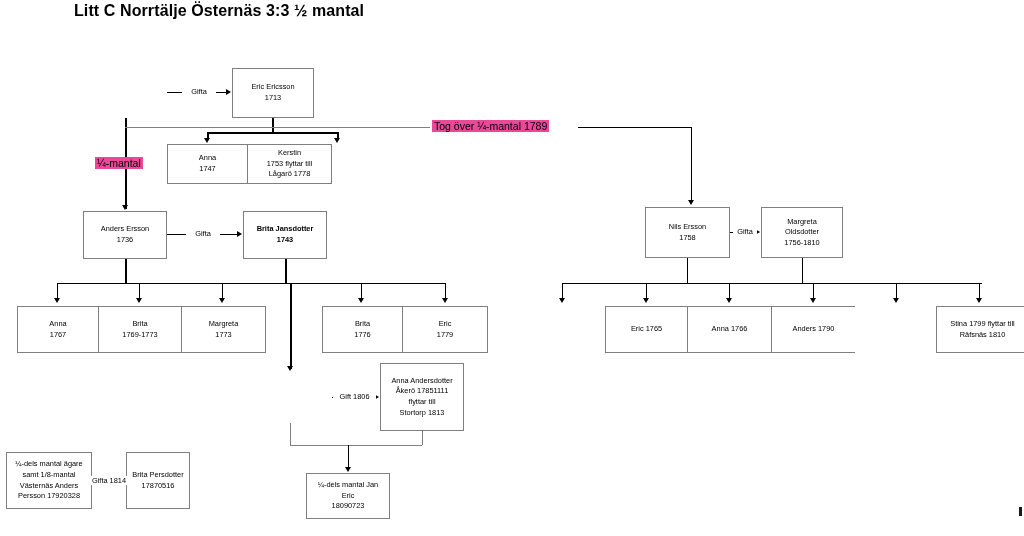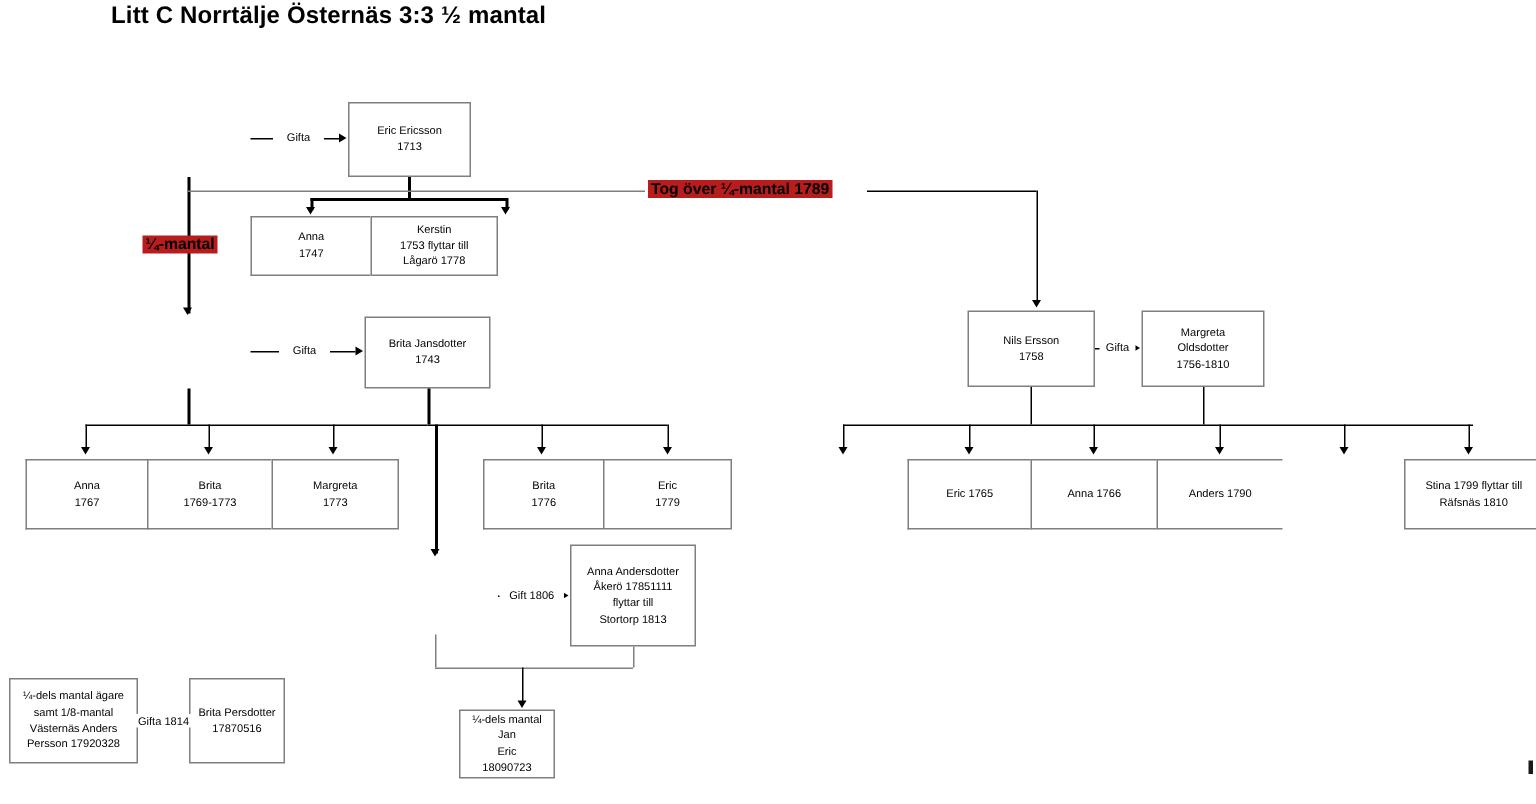--- a/index.html
+++ b/index.html
@@ -85,22 +85,22 @@
     position: absolute;
     font-size: 7.4px;
     background: #ffffff;
     padding: 0 1px;
     white-space: nowrap;
     text-align: center;
   }
   .biglabel {
     position: absolute;
     font-size: 10.5px;
-    font-weight: bold;
-    background: #b91c1c;
+    font-weight: normal;
+    background: #ec4899;
     padding: 0 2px;
     white-space: nowrap;
   }
   .corner-artifact {
     position: absolute;
     right: 2px;
     bottom: 20px;
     width: 3px;
     height: 9px;
     background: #1a1a1a;
@@ -136,21 +136,23 @@
   <div class="vline thick" style="left:125px; top:118px; height:91px;"></div>
   <div class="arrowdown" style="left:122px; top:205px;"></div>
   <div class="biglabel" style="left:95px; top:157px;">¼-mantal</div>
 
   <div class="hline grey" style="left:125px; top:127px; width:305px;"></div>
   <div class="hline" style="left:578px; top:127px; width:113px;"></div>
   <div class="biglabel" style="left:432px; top:120px;">Tog över ¼-mantal 1789</div>
   <div class="vline" style="left:691px; top:127px; height:76px;"></div>
   <div class="arrowdown" style="left:688px; top:200px;"></div>
 
-  <div class="box" style="left:243px; top:211px; width:84px; height:48px;">Brita Jansdotter
+  <div class="box" style="left:83px; top:211px; width:84px; height:48px;">Anders Ersson
+1736</div>
+  <div class="box" style="left:243px; top:211px; width:84px; height:48px;font-weight:bold;">Brita Jansdotter
 1743</div>
 
   <div class="hline" style="left:167px; top:234px; width:70px;"></div>
   <div class="arrowright" style="left:237px; top:231px;"></div>
   <div class="edgelabel" style="left:186px; top:229px; width:32px;">Gifta</div>
 
   <div class="vline thick" style="left:125px; top:259px; height:24px;"></div>
   <div class="vline thick" style="left:285px; top:259px; height:24px;"></div>
 
   <div class="hline" style="left:57px; top:283px; width:228px;"></div>
@@ -223,21 +225,21 @@
   <div class="hline" style="left:332px; top:397px; width:43px;"></div>
   <div class="arrowright" style="left:374px; top:394px;"></div>
   <div class="edgelabel" style="left:333px; top:392px; width:41px;">Gift 1806</div>
 
   <div class="vline grey" style="left:290px; top:423px; height:22px;"></div>
   <div class="vline grey" style="left:422px; top:431px; height:14px;"></div>
   <div class="hline grey" style="left:290px; top:445px; width:132px;"></div>
   <div class="vline" style="left:348px; top:445px; height:25px;"></div>
   <div class="arrowdown" style="left:345px; top:467px;"></div>
 
-  <div class="box" style="left:306px; top:473px; width:64px; height:46px;">¼-dels mantal Jan
+  <div class="box" style="left:306px; top:473px; width:84px; height:46px;">¼-dels mantal Jan
 Eric
 18090723</div>
 
   <div class="box" style="left:6px; top:452px; width:86px; height:57px;">¼-dels mantal ägare
 samt 1/8-mantal
 Västernäs Anders
 Persson 17920328</div>
   <div class="box" style="left:126px; top:452px; width:64px; height:57px;">Brita Persdotter
 17870516</div>
   <div class="edgelabel" style="left:90px; top:476px; width:36px;">Gifta 1814</div>

